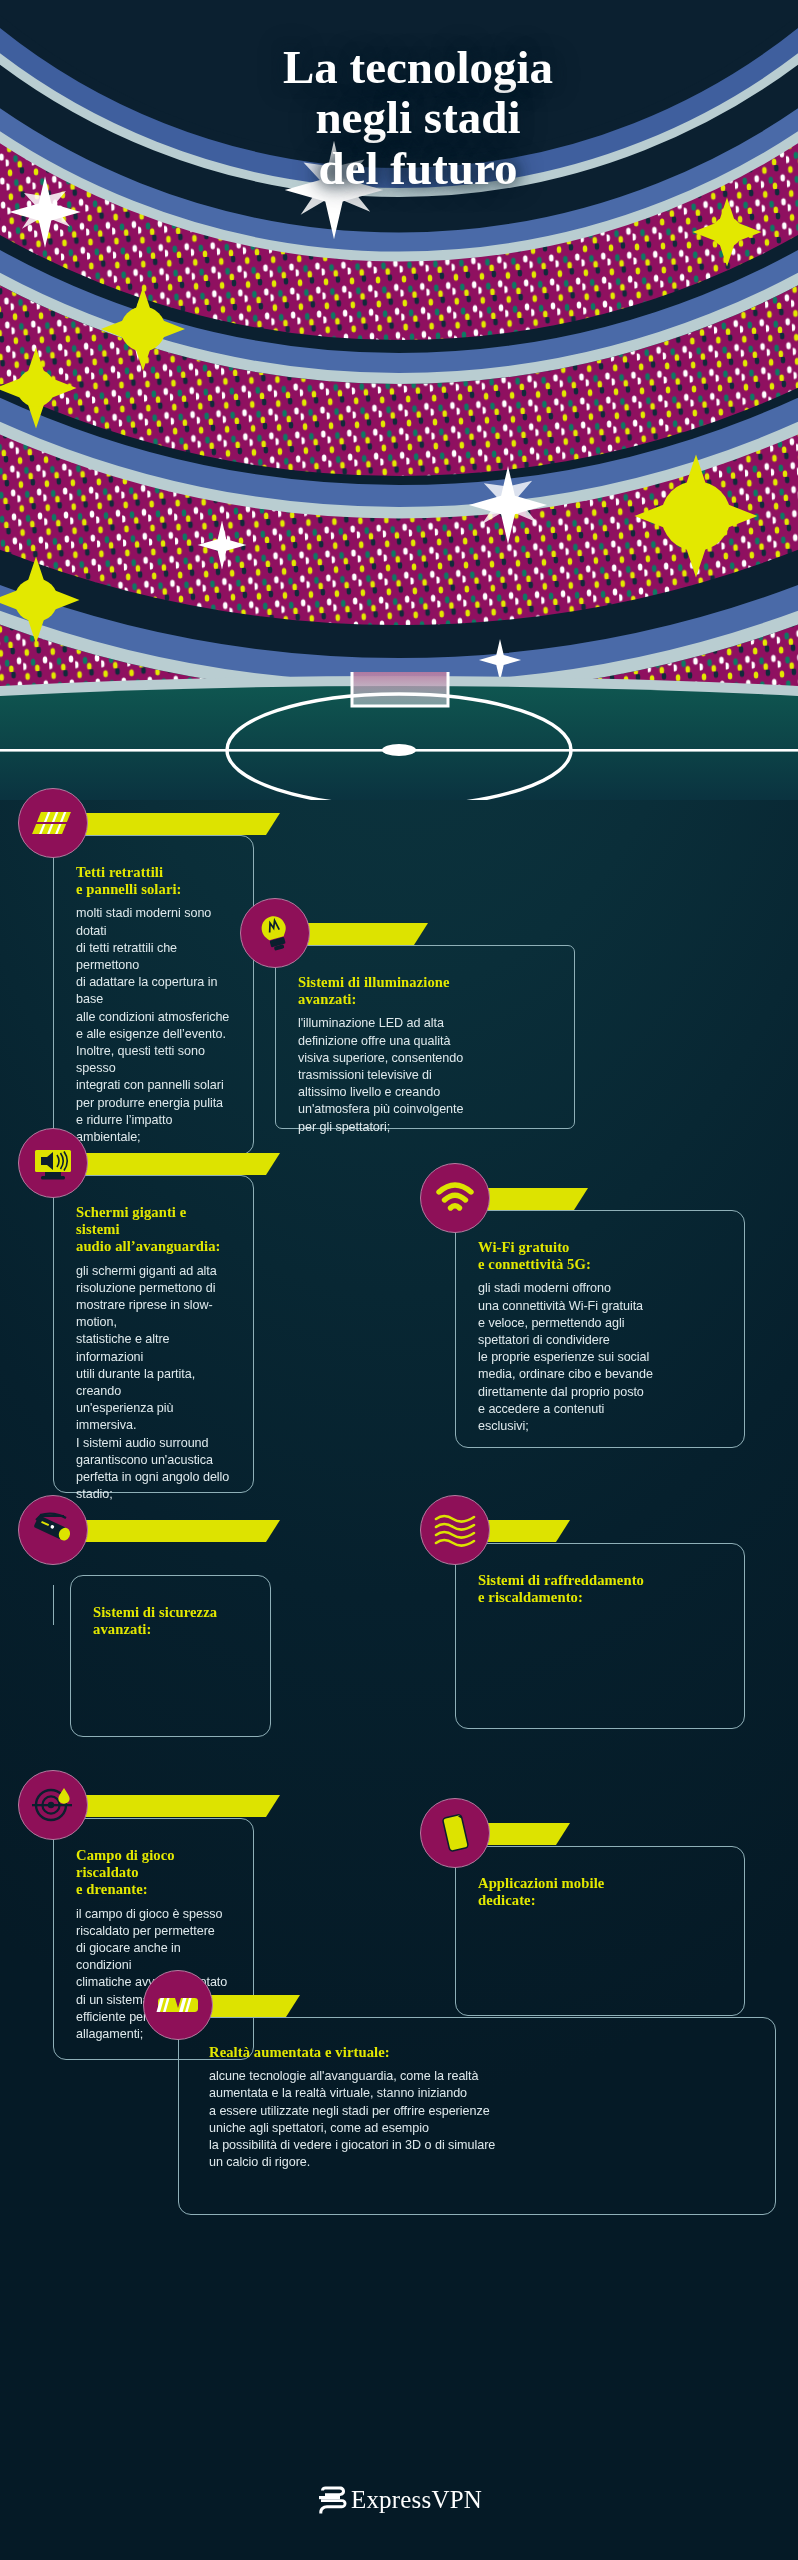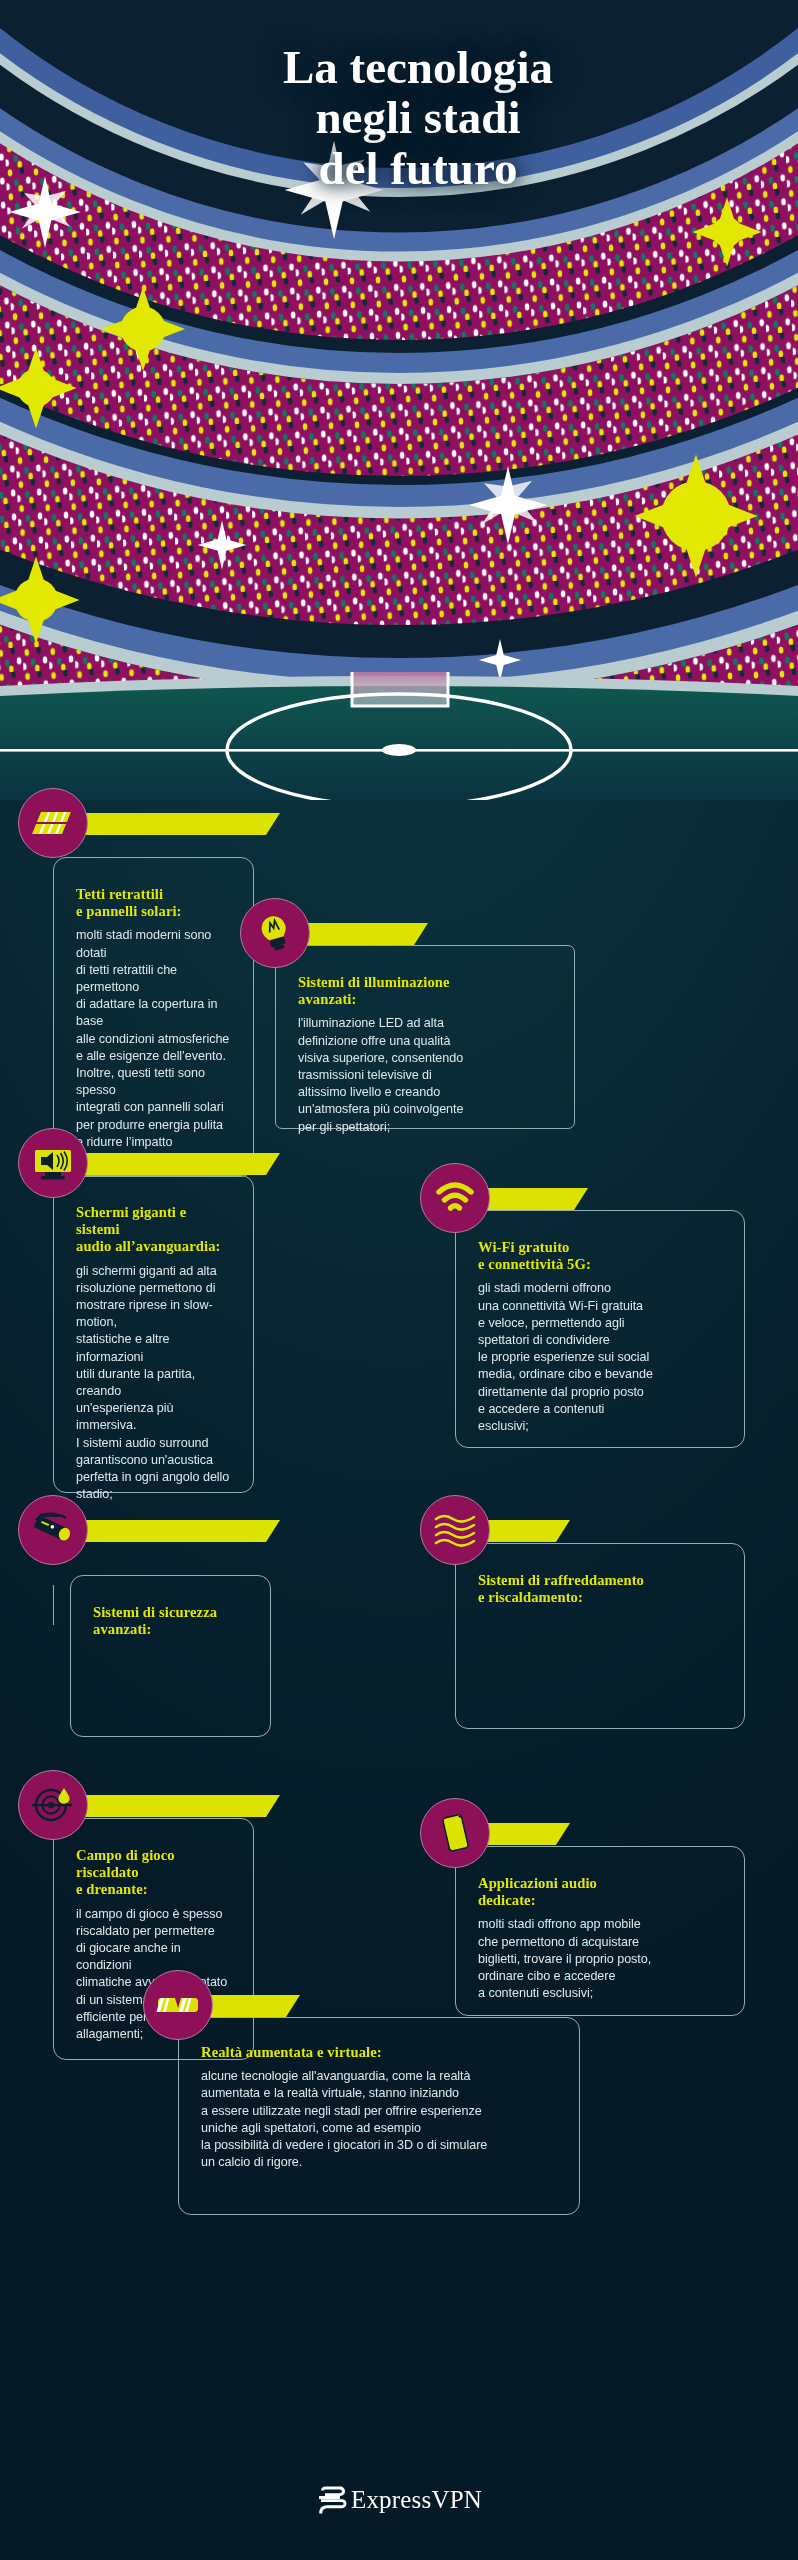--- a/index.html
+++ b/index.html
@@ -237,21 +237,21 @@
 
       <ellipse cx="399" cy="78" rx="172" ry="56" fill="none" stroke="#ffffff" stroke-width="3.4"></ellipse>
       <ellipse cx="399" cy="78" rx="17" ry="6" fill="#ffffff"></ellipse>
     </svg>
   </div>
 
   <div class="cards">
 
     <div class="tab" style="left:80px; top:18px; width:200px;"></div>
     <div class="stem" style="left:53px; top:82px; height:40px;"></div>
-    <div class="card" style="left:53px; top:40px; width:201px; height:320px;margin-top:22px;">
+    <div class="card" style="left:53px; top:40px; width:201px; height:320px;">
       <div class="card-inner" style="padding-top:28px;">
         <div class="card-title">Tetti retrattili
 e pannelli solari:</div>
         <div class="card-body">molti stadi moderni sono dotati
 di tetti retrattili che permettono
 di adattare la copertura in base
 alle condizioni atmosferiche
 e alle esigenze dell’evento.
 Inoltre, questi tetti sono spesso
 integrati con pannelli solari
@@ -421,41 +421,36 @@
         <circle cx="21" cy="21" r="3.2" fill="#0b1f2e"></circle>
         <rect x="2" y="20" width="40" height="2.3" fill="#0b1f2e"></rect>
         <path d="M34 4 C37.6 9.6 39.6 12.2 39.6 14.8 C39.6 17.7 37.1 19.7 34 19.7 C30.9 19.7 28.4 17.7 28.4 14.8 C28.4 12.2 30.4 9.6 34 4 Z" fill="#dde300"></path>
       </svg>
     </div>
 
     <div class="tab" style="left:478px; top:1028px; width:92px;"></div>
     <div class="stem" style="left:455px; top:1091px; height:36px;"></div>
     <div class="card" style="left:455px; top:1051px; width:290px; height:170px;">
       <div class="card-inner" style="padding-top:28px;">
-        <div class="card-title">Applicazioni audio
+        <div class="card-title">Applicazioni mobile
 dedicate:</div>
-        <div class="card-body">molti stadi offrono app mobile
-che permettono di acquistare
-biglietti, trovare il proprio posto,
-ordinare cibo e accedere
-a contenuti esclusivi;</div>
       </div>
     </div>
     <div class="bubble" style="left:420px; top:1003px;">
       <svg width="40" height="42" viewBox="0 0 40 42">
         <g transform="rotate(-13 20 21)">
           <rect x="11" y="4" width="19" height="34" rx="3.4" fill="#dde300" stroke="#0b1f2e" stroke-width="1.5"></rect>
           <path d="M26.5 5.2 L29.6 8.3 L29.6 5.4 Z" fill="#0b1f2e"></path>
         </g>
       </svg>
     </div>
 
     <div class="tab" style="left:200px; top:1200px; width:100px;"></div>
     <div class="stem" style="left:178px; top:1262px; height:36px;"></div>
-    <div class="card" style="left:178px; top:1222px; width:402px; height:198px;">
+    <div class="card" style="left:178px; top:1222px; width:598px; height:198px;padding-left:8px;">
       <div class="card-inner" style="padding-top:26px;">
         <div class="card-title">Realtà aumentata e virtuale:</div>
         <div class="card-body">alcune tecnologie all'avanguardia, come la realtà
 aumentata e la realtà virtuale, stanno iniziando
 a essere utilizzate negli stadi per offrire esperienze
 uniche agli spettatori, come ad esempio
 la possibilità di vedere i giocatori in 3D o di simulare
 un calcio di rigore.</div>
       </div>
     </div>

